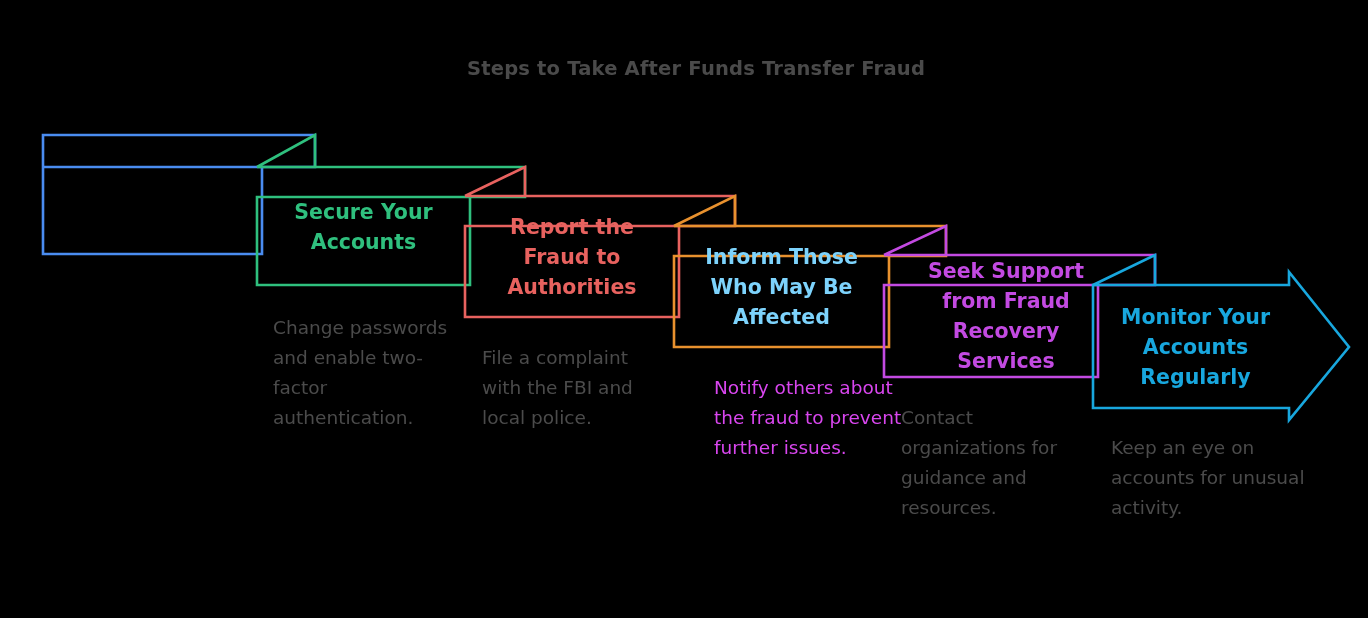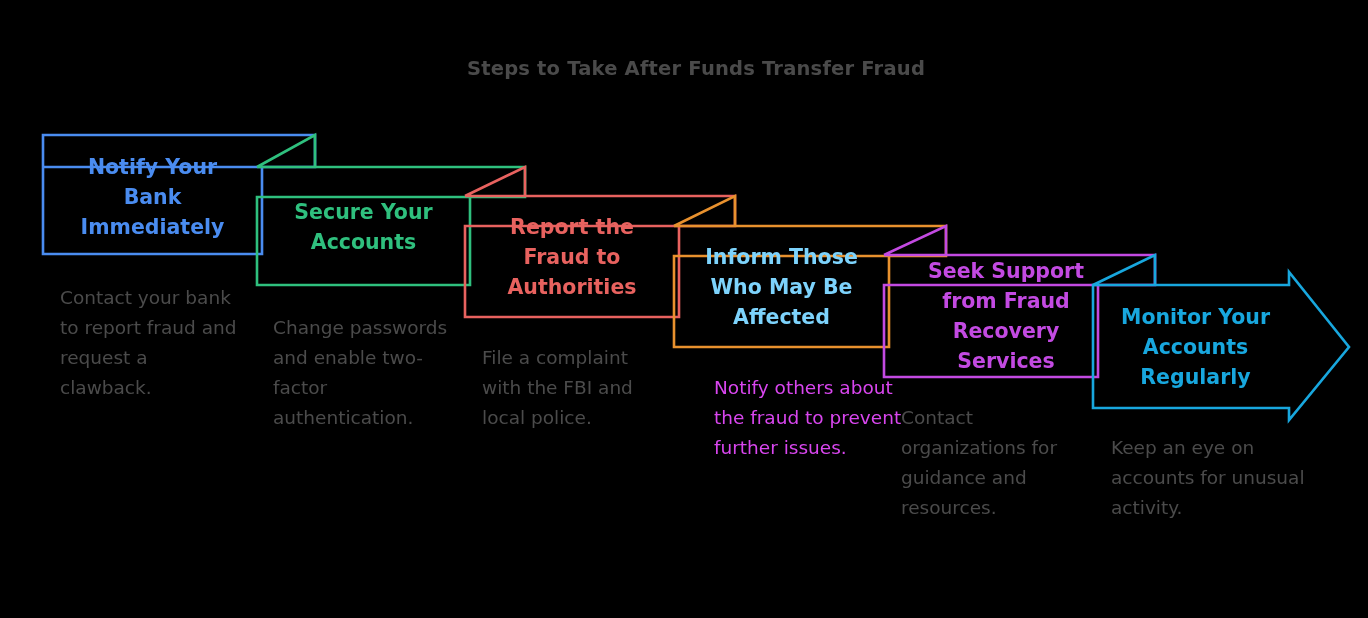--- a/index.html
+++ b/index.html
@@ -86,44 +86,36 @@
 
     <path id="shape-2" d="M 453 196 L 513 167 L 513 196 M 453 196 L 723 196 L 723 226 L 453 226 L 453 317 L 667 317 L 667 226" stroke="#e8625f"></path>
 
     <path id="shape-3" d="M 662 226 L 723 196 L 723 226 M 662 226 L 934 226 L 934 256 L 662 256 L 662 347 L 877 347 L 877 256" stroke="#e8912e"></path>
 
     <path id="shape-4" d="M 872 255 L 934 226 L 934 255 M 872 255 L 1143 255 L 1143 285 L 872 285 L 872 377 L 1086 377 L 1086 285" stroke="#c34ae2"></path>
 
     <path id="shape-5" d="M 1081 285 L 1143 255 L 1143 285 M 1081 285 L 1277 285 L 1277 272 L 1337 347 L 1277 420 L 1277 408 L 1081 408 Z" stroke="#18a7de"></path>
   </svg>
 
-  <div class="step-heading" style="left: 31px; top: 152px; width: 219px; color: rgb(74, 140, 240);">Notify Your
-Bank
-Immediately</div>
   <div class="step-heading" style="left: 245px; top: 197px; width: 213px; color: rgb(47, 192, 126);">Secure Your
 Accounts</div>
   <div class="step-heading" style="left: 453px; top: 212px; width: 214px; color: rgb(232, 98, 95);">Report the
 Fraud to
 Authorities</div>
   <div class="step-heading" style="left: 662px; top: 242px; width: 215px; color: #7dd3fc;">Inform Those
 Who May Be
 Affected</div>
   <div class="step-heading" style="left: 872px; top: 256px; width: 244px; color: rgb(195, 74, 226);">Seek Support
 from Fraud
 Recovery
 Services</div>
   <div class="step-heading" style="left: 1081px; top: 302px; width: 205px; color: rgb(24, 167, 222);">Monitor Your
 Accounts
 Regularly</div>
 
-  <div class="step-body" style="left: 48px; top: 283px; width: 185px; color: rgb(75, 75, 75);">Contact your
-bank to report
-fraud and
-request a
-clawback.</div>
   <div class="step-body" style="left: 261px; top: 313px; width: 190px; color: rgb(75, 75, 75);">Change
 passwords and
 enable two-
 factor
 authentication.</div>
   <div class="step-body" style="left: 470px; top: 343px; width: 190px; color: rgb(75, 75, 75);">File a
 complaint with
 the FBI and
 local police.</div>
   <div class="step-body" style="left: 702px; top: 373px; width: 190px; color: #d946ef;">Notify others

